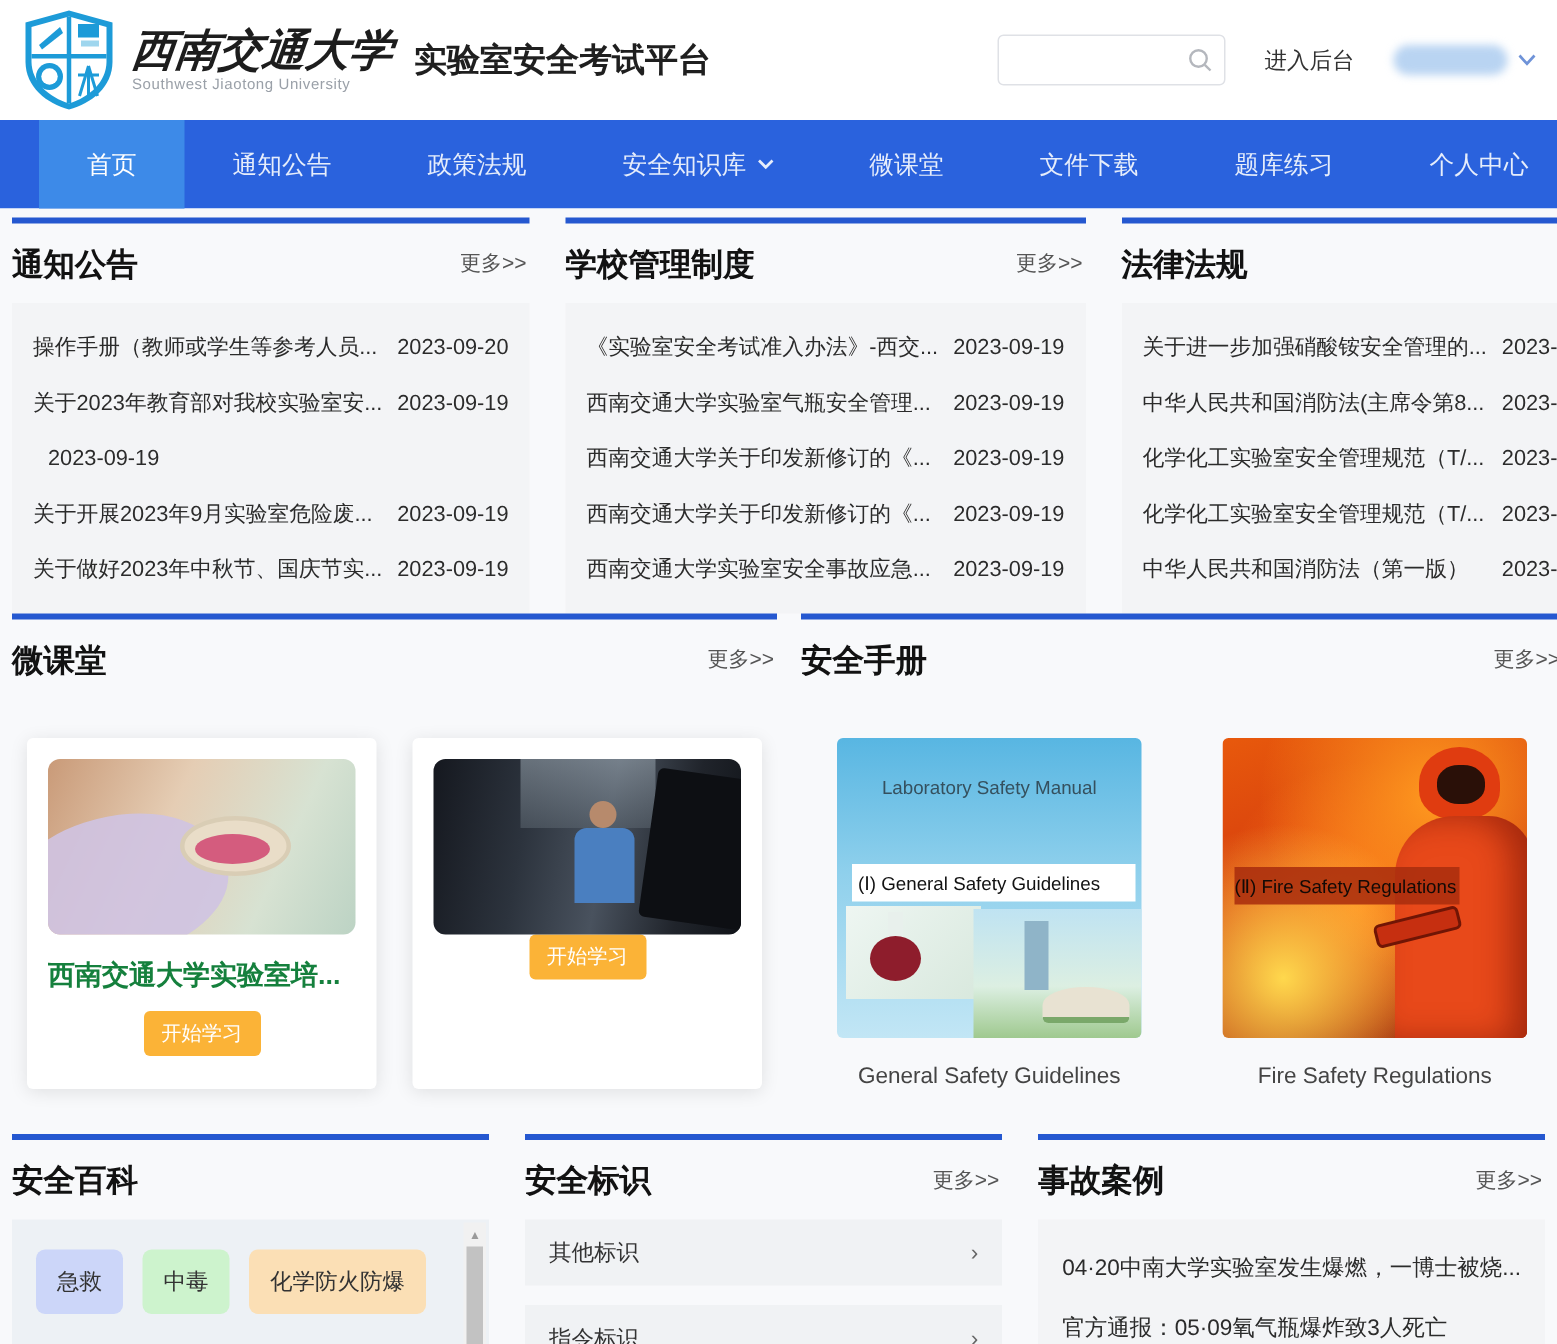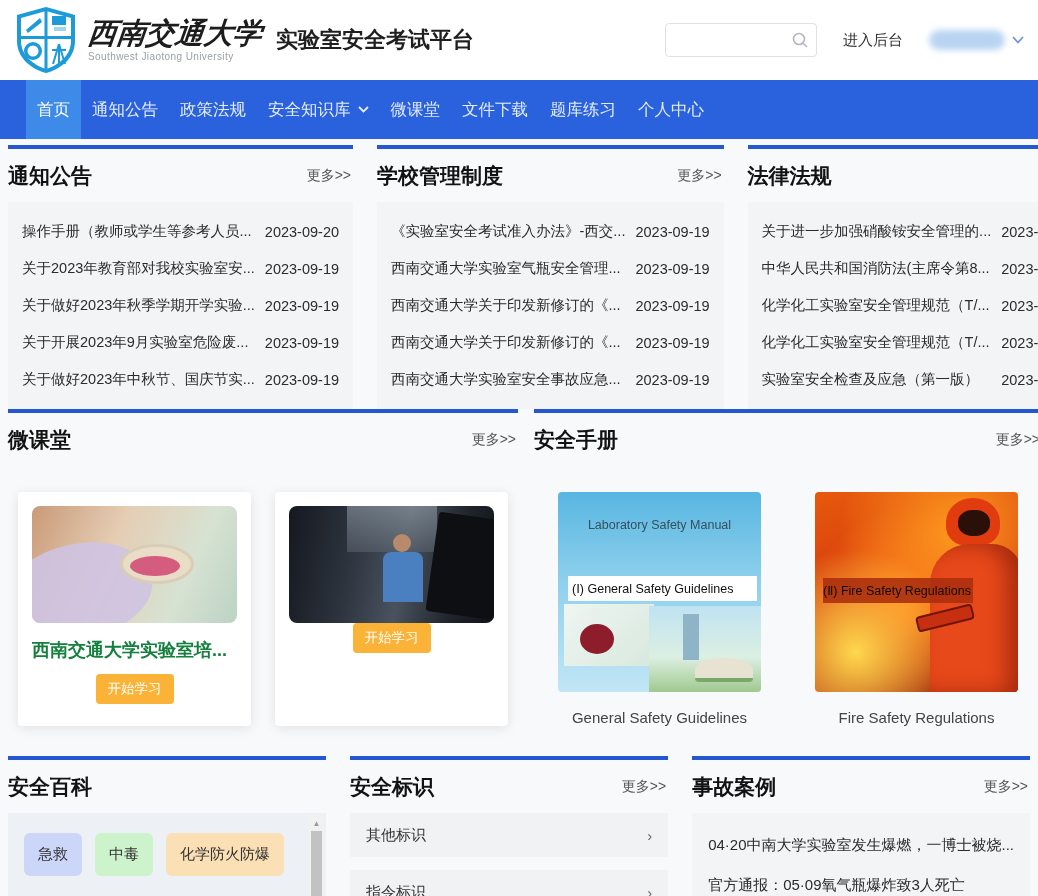--- a/index.html
+++ b/index.html
@@ -18,21 +18,21 @@
   .search-box { position:relative; width:152px; }
   .search-box input { width:100%; height:34px; border:1px solid #dfe1e6; border-radius:4px;
     padding:0 30px 0 10px; font-size:14px; outline:none; background:#fff; }
   .search-icon { position:absolute; right:8px; top:8px; cursor:pointer; }
   .backend { font-size:15px; color:#333; cursor:pointer; white-space:nowrap; }
   .user { display:flex; align-items:center; gap:7px; cursor:pointer; }
   .user-blur { width:76px; height:20px; border-radius:10px; background:#b9d4f2; filter:blur(3px); }
 
   
   .nav { height:59px; background:#2a62dd; display:flex; align-items:stretch; padding-left:26px; }
-  .nav-item { display:flex; align-items:center; gap:7px; padding:0 11px; color:#e6edfb;
+  .nav-item { display:flex; align-items:center; gap:7px; padding:0 32px; color:#e6edfb;
     font-size:16.5px; cursor:pointer; white-space:nowrap; }
   .nav-item.active { background:#3d8ae8; color:#fff; }
 
   
   .main { background:#f8f9fb; padding:6px 8px 0; min-height:757px; }
   .grid3 { display:grid; grid-template-columns:1fr 1fr 1fr; gap:24px; }
   .grid2 { display:grid; grid-template-columns:1fr 1fr; gap:16px; }
   .section { border-top:4px solid #2558d0; }
   .sec-head { display:flex; justify-content:space-between; align-items:center; padding:13px 2px 12px 0; }
   .sec-title { font-size:21px; font-weight:700; color:#121212; }
@@ -213,21 +213,20 @@
       <div class="list-panel">
         <div class="list-row">
           <span class="t">操作手册（教师或学生等参考人员...</span>
           <span class="d">2023-09-20</span>
           </div>
         <div class="list-row">
           <span class="t">关于2023年教育部对我校实验室安...</span>
           <span class="d">2023-09-19</span>
           </div>
         <div class="list-row">
-          <span class="t">关于做好2023年秋季学期开学实验...</span>
           <span class="d">2023-09-19</span>
           </div>
         <div class="list-row">
           <span class="t">关于开展2023年9月实验室危险废...</span>
           <span class="d">2023-09-19</span>
           </div>
         <div class="list-row">
           <span class="t">关于做好2023年中秋节、国庆节实...</span>
           <span class="d">2023-09-19</span>
           </div>
@@ -279,21 +278,21 @@
           </div>
         <div class="list-row">
           <span class="t">化学化工实验室安全管理规范（T/...</span>
           <span class="d">2023-09-08</span>
           </div>
         <div class="list-row">
           <span class="t">化学化工实验室安全管理规范（T/...</span>
           <span class="d">2023-09-08</span>
           </div>
         <div class="list-row">
-          <span class="t">实验室安全检查及应急（第一版）</span>
+          <span class="t">中华人民共和国消防法（第一版）</span>
           <span class="d">2023-09-08</span>
           </div>
       </div>
     </div>
   </div>
 
   <div class="grid2">
 
     <div class="section">
       <div class="sec-head">

